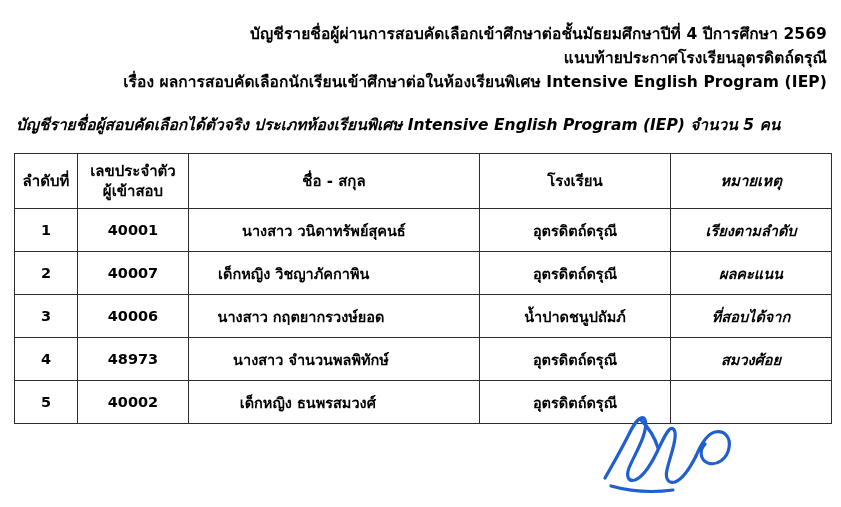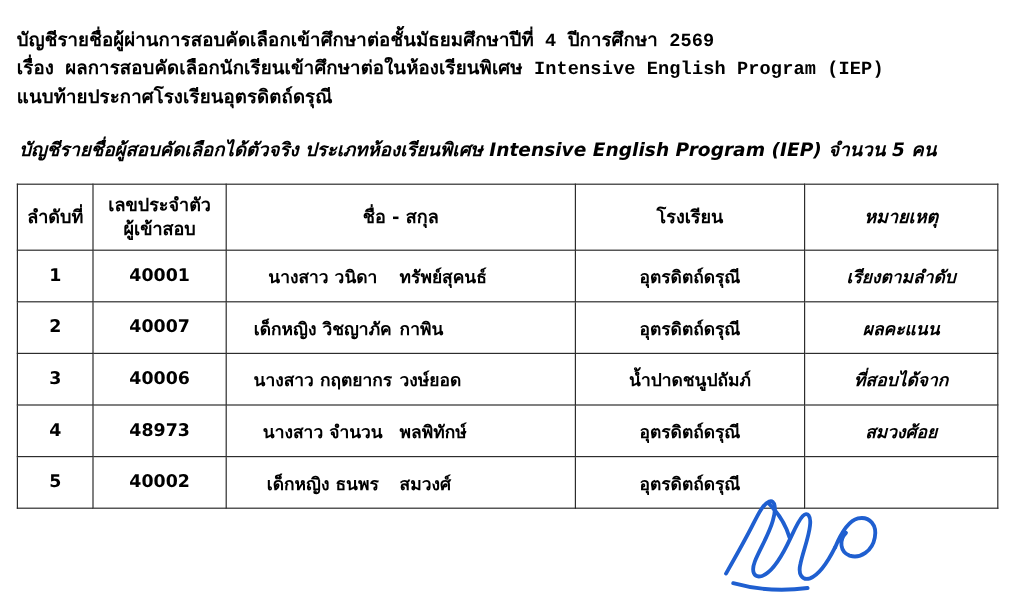--- a/index.html
+++ b/index.html
@@ -15,23 +15,22 @@
     overflow: hidden;
   }
   .page {
     position: relative;
     width: 841px;
     height: 507px;
     box-sizing: border-box;
     padding: 22px 14px 0 14px;
   }
   .headings {
-    text-align: left;
+    text-align: right;
     line-height: 1.55;
-    font-family: Liberation Mono, monospace;
   }
   .headings .line {
     font-size: 15.5px;
     font-weight: bold;
     letter-spacing: 0.1px;
     white-space: nowrap;
   }
   .subtitle {
     margin-top: 18px;
     margin-bottom: 8px;
@@ -75,21 +74,21 @@
     display: flex;
     justify-content: flex-start;
     align-items: center;
     padding-left: 16px;
     height: 100%;
     box-sizing: border-box;
   }
   .name-prefix {
     display: inline-block;
     width: 128px;
-    text-align: center;
+    text-align: right;
   }
   .name-last {
     display: inline-block;
     text-align: right;
   }
   .signature {
     position: absolute;
     right: 96px;
     bottom: 6px;
     width: 150px;
@@ -97,22 +96,22 @@
     pointer-events: none;
   }
 </style>
 </head>
 <body>
 
 <div class="page">
 
   <div class="headings">
     <div class="line">บัญชีรายชื่อผู้ผ่านการสอบคัดเลือกเข้าศึกษาต่อชั้นมัธยมศึกษาปีที่ 4 ปีการศึกษา 2569</div>
+    <div class="line">แนบท้ายประกาศโรงเรียนอุตรดิตถ์ดรุณี</div>
     <div class="line">เรื่อง ผลการสอบคัดเลือกนักเรียนเข้าศึกษาต่อในห้องเรียนพิเศษ Intensive English Program (IEP)</div>
-    <div class="line">แนบท้ายประกาศโรงเรียนอุตรดิตถ์ดรุณี</div>
   </div>
 
   <div class="subtitle">บัญชีรายชื่อผู้สอบคัดเลือกได้ตัวจริง ประเภทห้องเรียนพิเศษ Intensive English Program (IEP) จำนวน 5 คน</div>
 
   <table class="list">
     <thead>
       <tr>
         <th class="col-no">ลำดับที่</th>
         <th class="col-code">
           <span class="hdr-stack">เลขประจำตัว</span>

